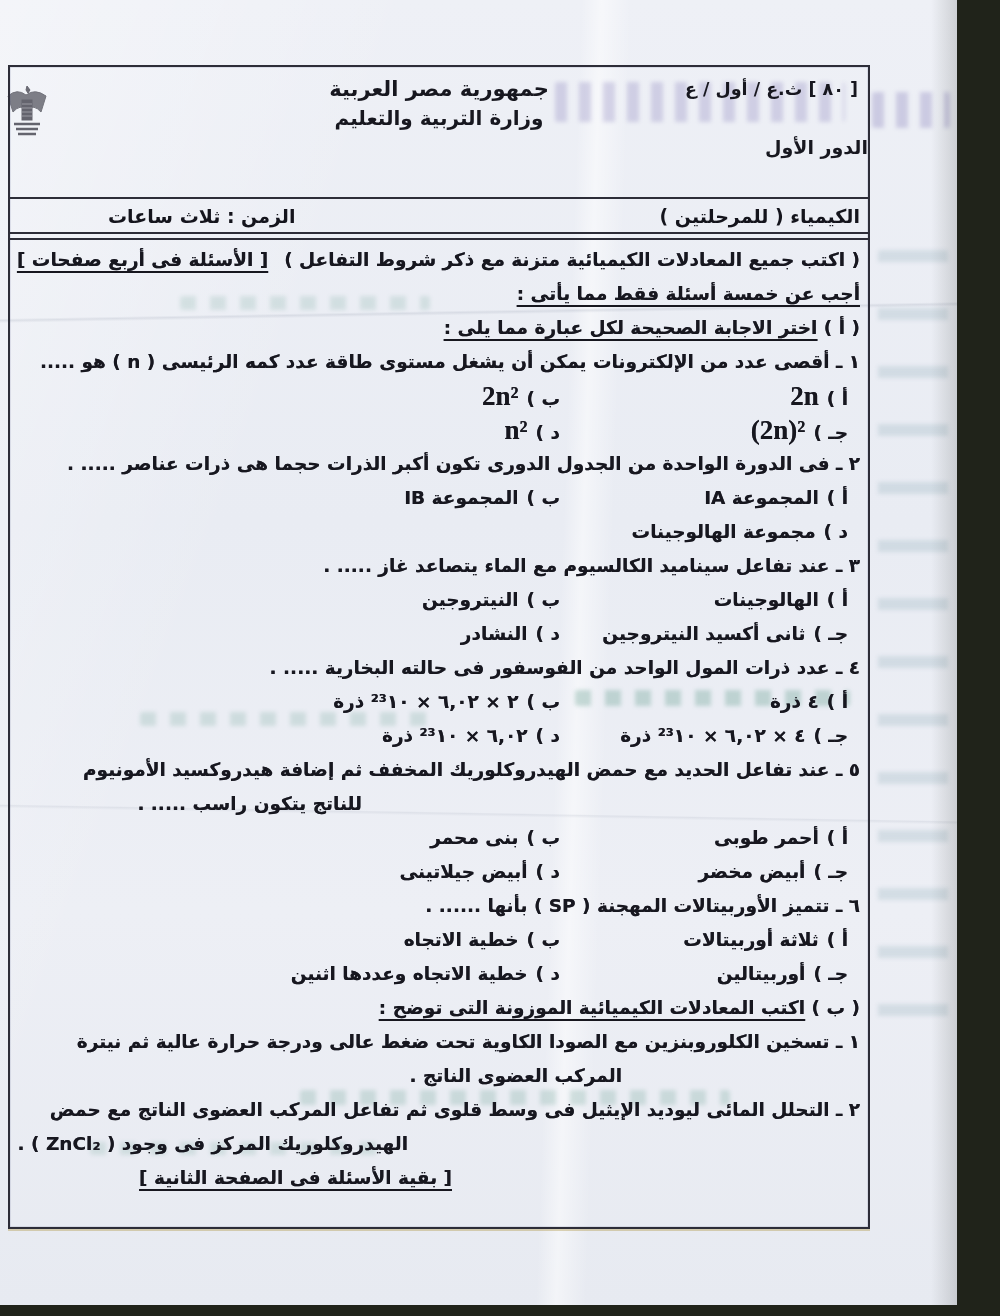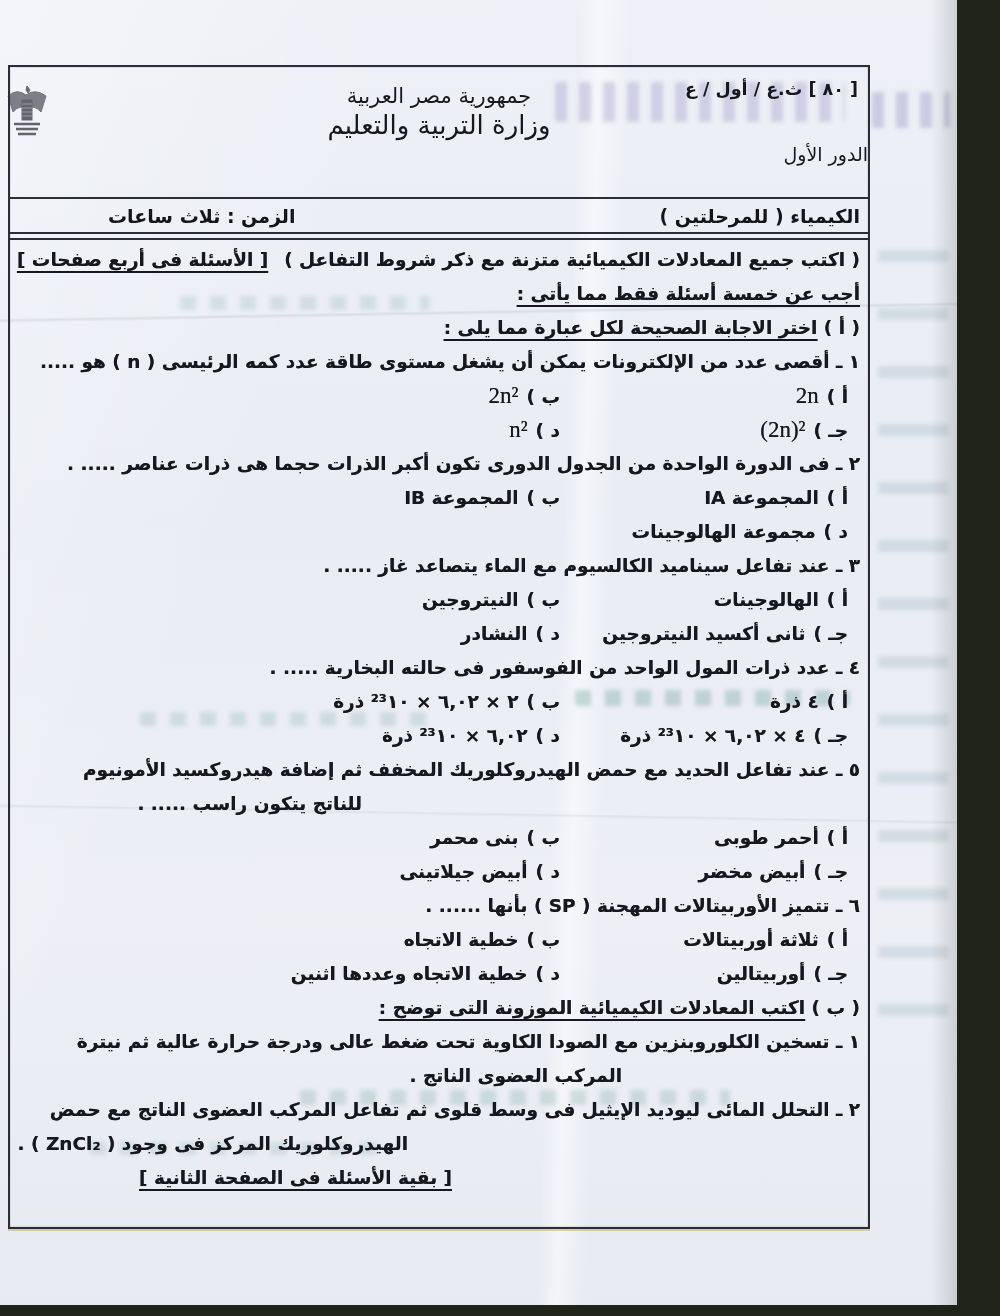--- a/index.html
+++ b/index.html
@@ -35,23 +35,23 @@
   
   .eagle{position:absolute;left:4px;top:82px;width:46px;height:60px;opacity:.85;}
   
   .frame{
     position:absolute;left:8px;top:65px;width:862px;height:1164px;
     border:2.5px solid #2d2d38;box-sizing:border-box;
     box-shadow:0 2px 0 rgba(170,140,50,.35), inset 0 0 0 .5px rgba(70,80,130,.25);
     direction:rtl;
   }
   .hdr{position:relative;height:130px;color:#17171f;}
-  .hdr-center{padding-top:14px;text-align:center;font-weight:normal;}
+  .hdr-center{padding-top:7px;text-align:center;font-weight:bold;}
   .hdr-center .l1{font-size:21px;line-height:30px;}
-  .hdr-center .l2{font-size:26px;line-height:29px;}
+  .hdr-center .l2{font-size:20px;line-height:29px;}
   .hdr-center .l3{font-size:19.5px;line-height:30px;}
   .hdr-center .l4{font-size:19px;line-height:29px;text-align:right;}
   .corner{position:absolute;right:10px;top:12px;font-size:17.5px;font-weight:bold;direction:rtl;}
   .div1{border-top:2px solid #2d2d38;}
   .subjrow{
     height:33px;display:flex;justify-content:space-between;align-items:center;
     padding:0 8px 0 98px;direction:rtl;font-weight:bold;font-size:19px;color:#14141c;
   }
   .div2{height:4px;border-top:2.5px solid #2d2d38;border-bottom:2px solid #2d2d38;}
   
@@ -59,21 +59,21 @@
     direction:rtl;text-align:right;color:#17171f;
     padding:3px 8px 0 6px;font-weight:bold;font-size:18.5px;
     text-shadow:0 0 .5px rgba(25,25,40,.75);
   }
   .main .row{height:34px;line-height:34px;white-space:nowrap;}
   .u{text-decoration:underline;text-decoration-thickness:1.8px;text-underline-offset:5px;}
   .gap{display:inline-block;width:16px;}
   .opts{display:grid;grid-template-columns:288px auto;padding-right:12px;}
   .opts .opt{height:34px;line-height:34px;white-space:nowrap;}
   .olabel{margin-left:8px;}
-  .math{font-family:"Liberation Serif",serif;font-size:23px;font-weight:normal;direction:ltr;unicode-bidi:isolate;}
+  .math{font-family:"Liberation Serif",serif;font-size:27px;font-weight:bold;direction:ltr;unicode-bidi:isolate;}
   .ind1{padding-right:238px;}  
   .ind2{padding-right:452px;}  
   .ind3{padding-right:498px;}  
   .ind4{padding-right:408px;}  
 </style>
 </head>
 <body>
 
 <div class="paper">
 

